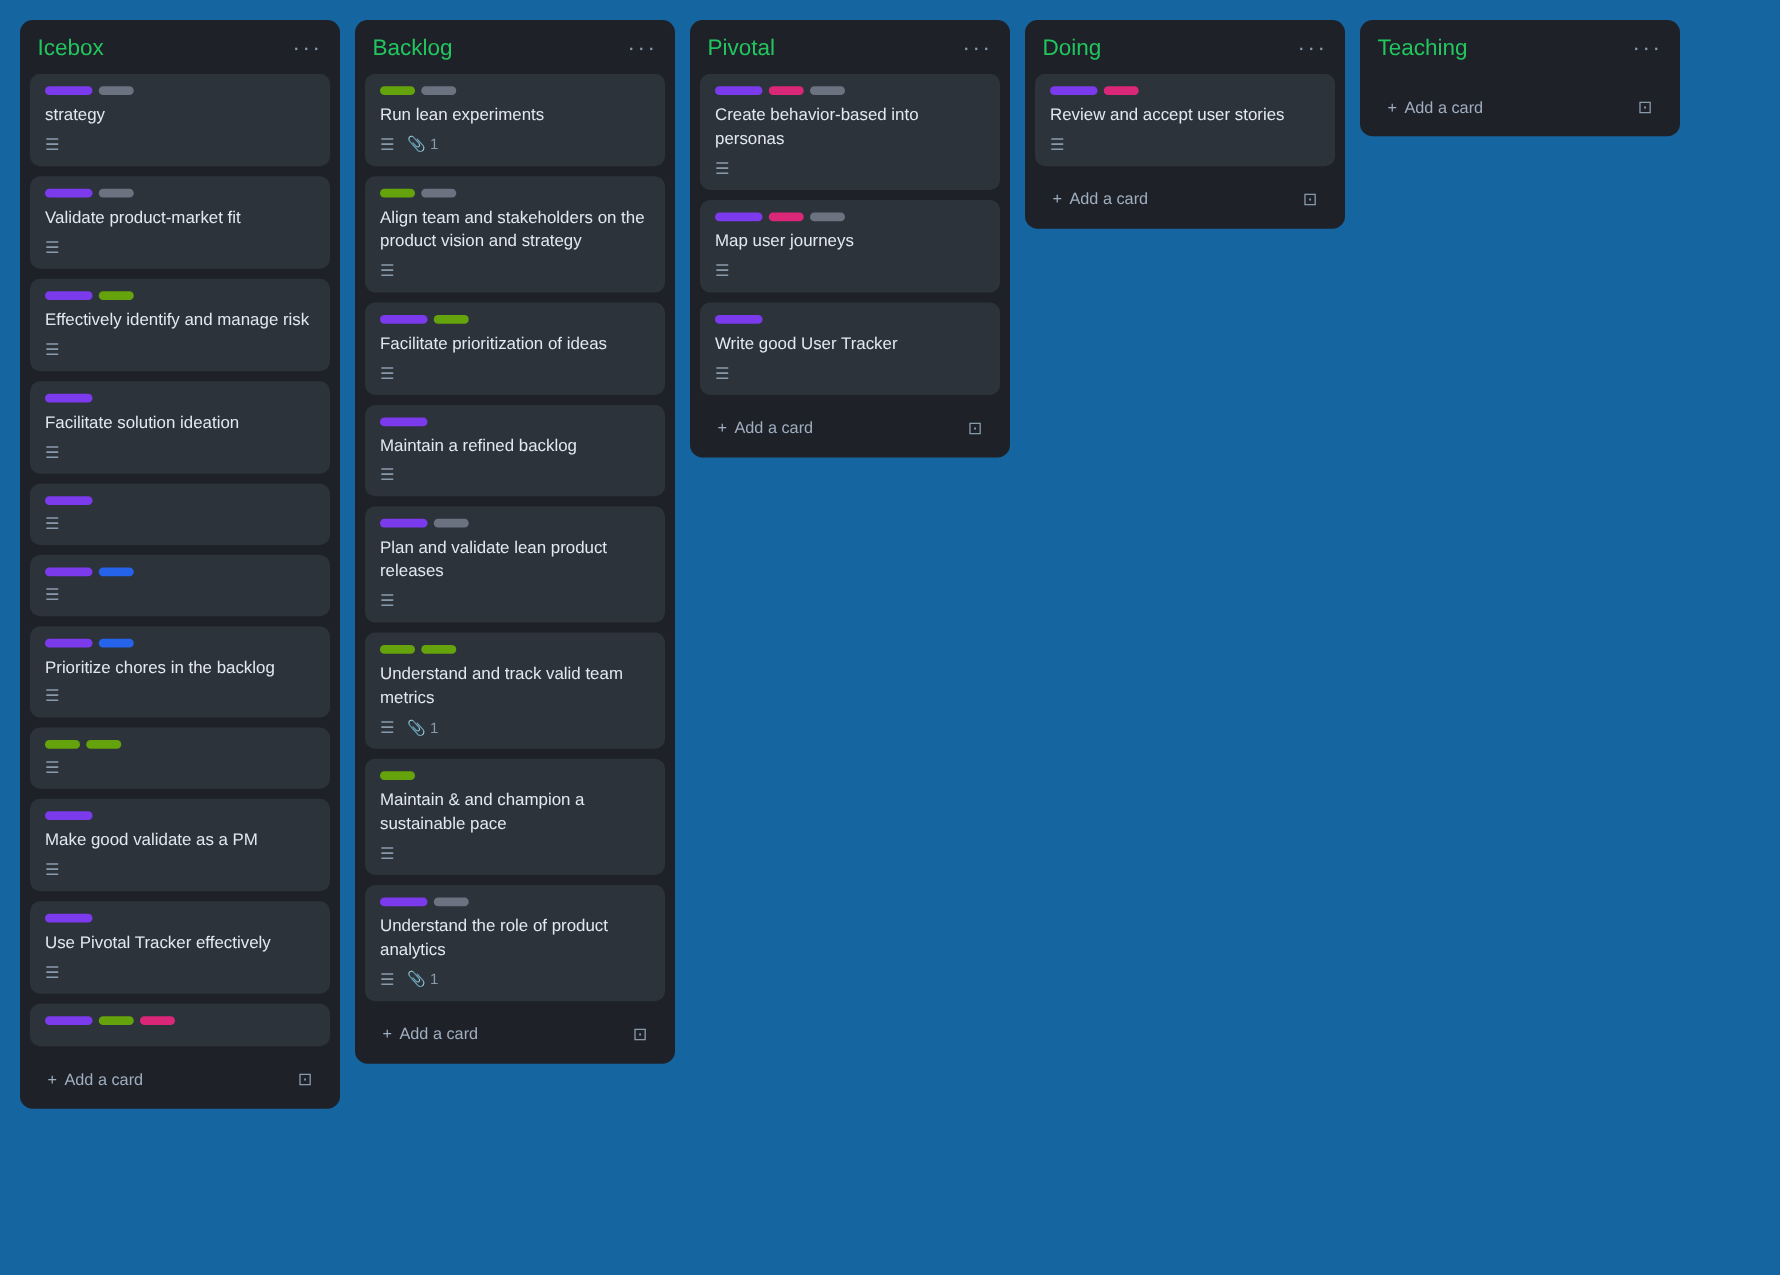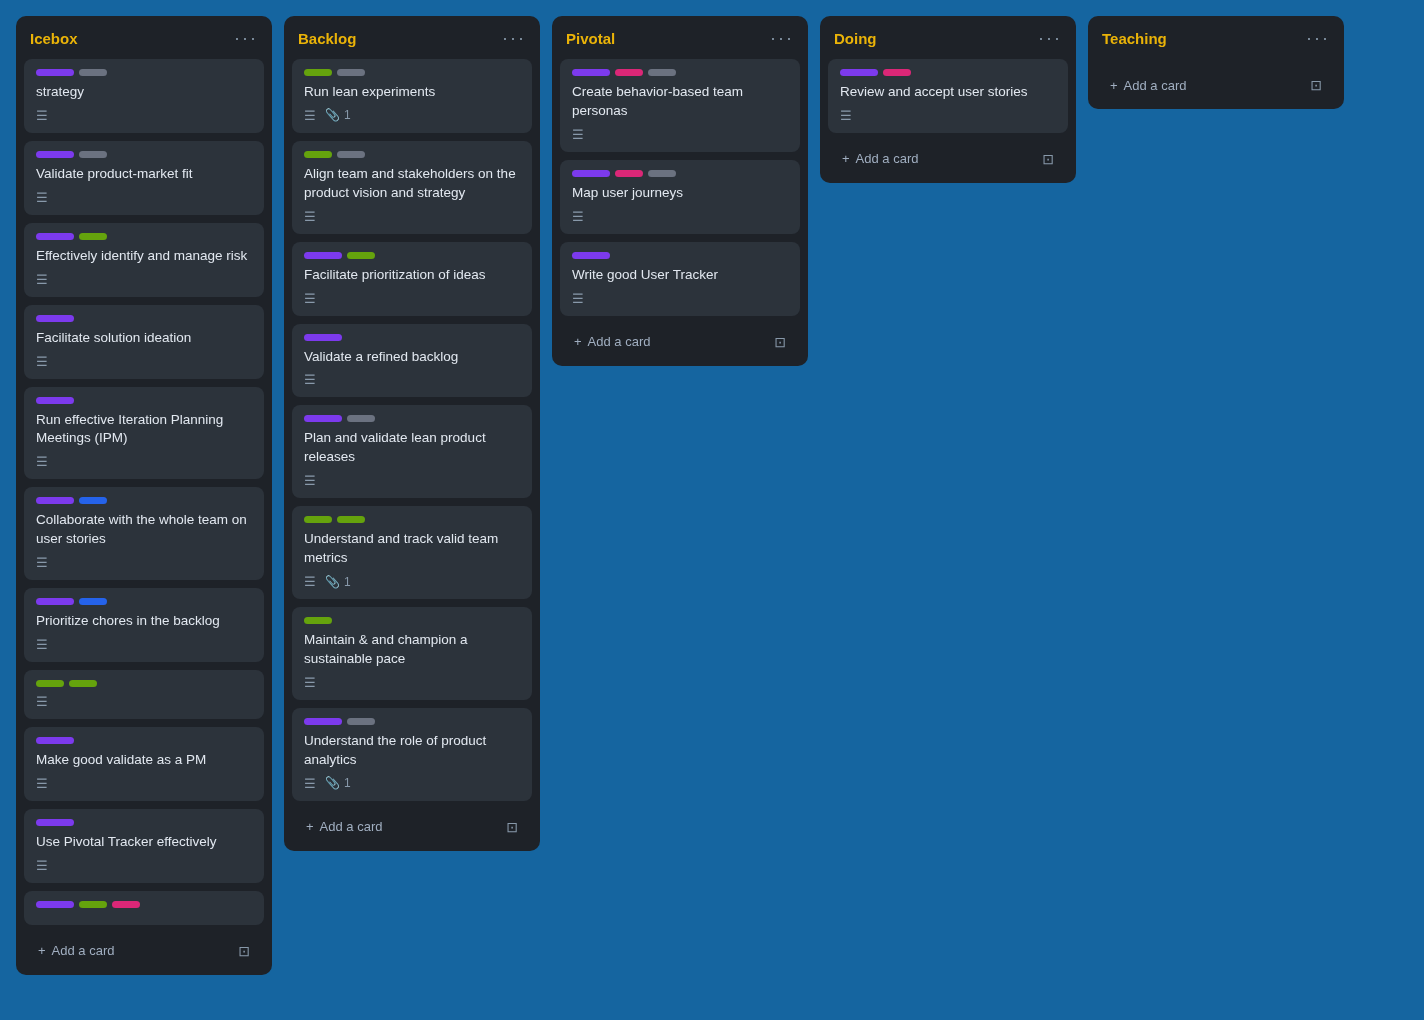--- a/index.html
+++ b/index.html
@@ -27,23 +27,23 @@
       max-height: 980px;
     }
     .column-header {
       display: flex;
       justify-content: space-between;
       align-items: center;
       padding: 12px 14px 10px 14px;
       flex-shrink: 0;
     }
     .column-title {
-      font-size: 15px;
-      font-weight: 700;
-      color: #eab308;
+      font-size: 18px;
+      font-weight: 400;
+      color: #22c55e;
     }
     .column-menu-icon {
       color: #8899aa;
       font-size: 18px;
       cursor: pointer;
       letter-spacing: 2px;
     }
     .column-cards {
       display: flex;
       flex-direction: column;
@@ -166,31 +166,29 @@
           </div>
           <div class="card-title">Facilitate solution ideation</div>
           <div class="card-footer">
             <span class="card-icon">☰</span>
           </div>
         </div>
         <div class="card">
           <div class="card-tags">
             <span class="tag tag-purple"></span>
           </div>
-          <div class="card-title">Run effective Iteration Planning Meetings (IPM)</div>
           <div class="card-footer">
             <span class="card-icon">☰</span>
           </div>
         </div>
         <div class="card">
           <div class="card-tags">
             <span class="tag tag-purple"></span>
             <span class="tag tag-blue"></span>
           </div>
-          <div class="card-title">Collaborate with the whole team on user stories</div>
           <div class="card-footer">
             <span class="card-icon">☰</span>
           </div>
         </div>
         <div class="card">
           <div class="card-tags">
             <span class="tag tag-purple"></span>
             <span class="tag tag-blue"></span>
           </div>
           <div class="card-title">Prioritize chores in the backlog</div>
@@ -275,21 +273,21 @@
           </div>
           <div class="card-title">Facilitate prioritization of ideas</div>
           <div class="card-footer">
             <span class="card-icon">☰</span>
           </div>
         </div>
         <div class="card">
           <div class="card-tags">
             <span class="tag tag-purple"></span>
           </div>
-          <div class="card-title">Validate a refined backlog</div>
+          <div class="card-title">Maintain a refined backlog</div>
           <div class="card-footer">
             <span class="card-icon">☰</span>
           </div>
         </div>
         <div class="card">
           <div class="card-tags">
             <span class="tag tag-purple"></span>
             <span class="tag tag-gray"></span>
           </div>
           <div class="card-title">Plan and validate lean product releases</div>
@@ -342,21 +340,21 @@
         <span class="column-title">Pivotal</span>
         <span class="column-menu-icon">···</span>
       </div>
       <div class="column-cards">
         <div class="card">
           <div class="card-tags">
             <span class="tag tag-purple"></span>
             <span class="tag tag-pink"></span>
             <span class="tag tag-gray"></span>
           </div>
-          <div class="card-title">Create behavior-based team personas</div>
+          <div class="card-title">Create behavior-based into personas</div>
           <div class="card-footer">
             <span class="card-icon">☰</span>
           </div>
         </div>
         <div class="card">
           <div class="card-tags">
             <span class="tag tag-purple"></span>
             <span class="tag tag-pink"></span>
             <span class="tag tag-gray"></span>
           </div>

